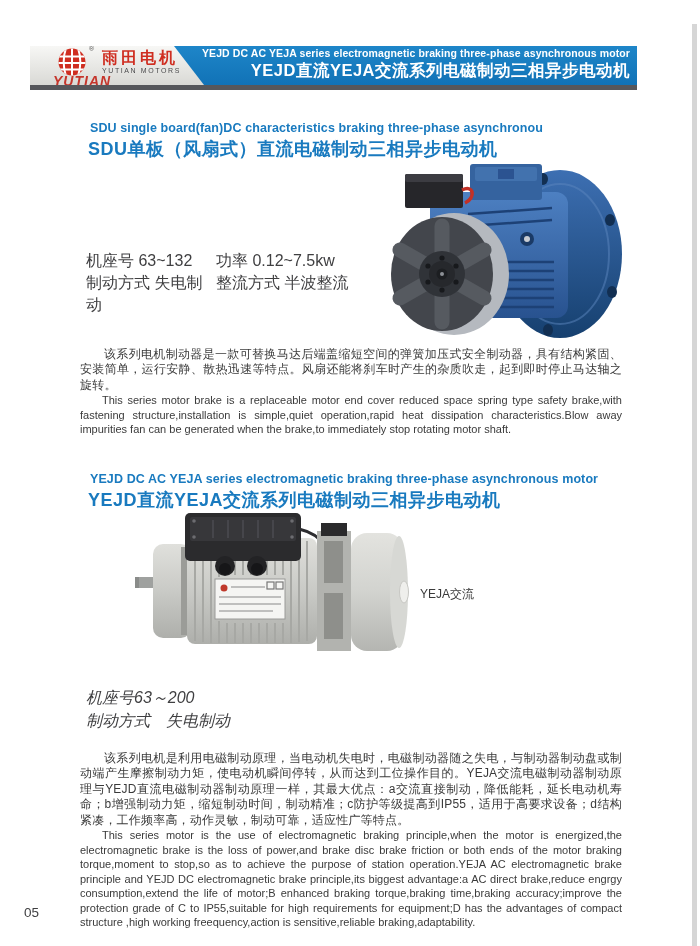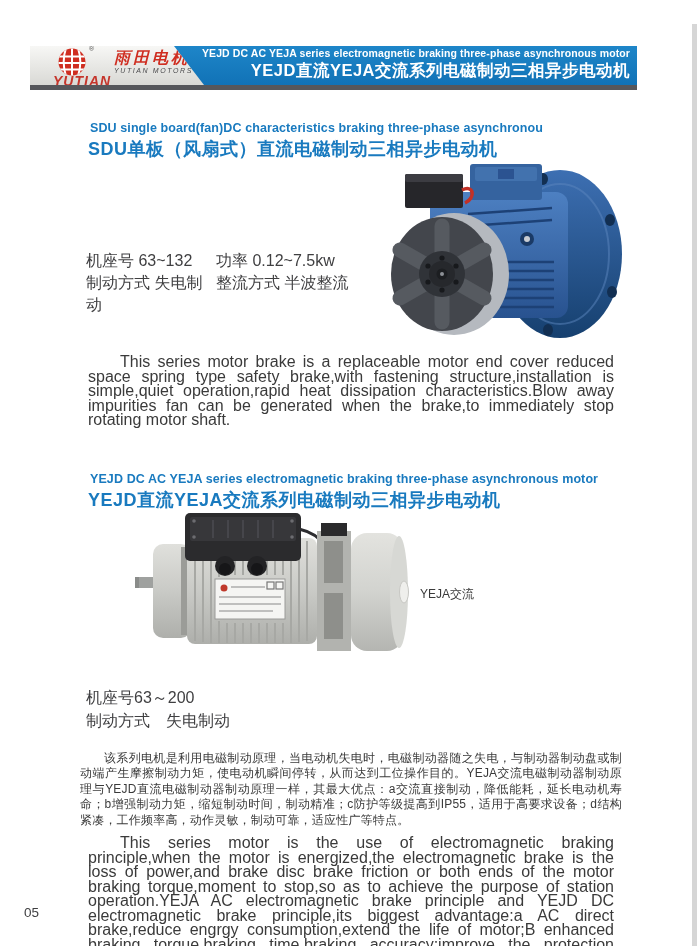--- a/index.html
+++ b/index.html
@@ -13,43 +13,43 @@
                 background:linear-gradient(180deg,#1e86c9 0%,#1172b6 100%);}
   .header .bar{position:absolute;left:0;bottom:0;width:100%;height:5px;background:#56575b;}
   .band-text{position:absolute;right:7px;top:1px;text-align:right;color:#ffffff;}
   .band-text .en{font-size:10.5px;font-weight:700;line-height:13px;letter-spacing:.1px;}
   .band-text .cn{font-size:16.5px;font-weight:700;line-height:21px;letter-spacing:.5px;}
   .logo-panel{position:absolute;left:0;top:0;width:176px;height:39px;
               background:linear-gradient(180deg,#f7f7f5 0%,#d9d9d5 100%);
               clip-path:polygon(0 0,144px 0,174px 100%,0 100%);}
   .globe{position:absolute;left:26px;top:1px;}
   .reg-mark{position:absolute;left:59px;top:-1px;font-size:7px;color:#555;}
-  .brand-col{position:absolute;left:84px;top:3px;font-style:italic;}
+  .brand-col{position:absolute;left:72px;top:3px;}
   .brand-cn{font-size:16px;font-weight:700;color:#cf2e21;letter-spacing:3px;line-height:18px;}
   .brand-sub{font-size:7px;color:#4b4b4d;letter-spacing:1.6px;line-height:8px;}
   .brand-script{position:absolute;left:23px;top:27px;font-size:14px;font-weight:700;
                 font-style:italic;color:#c5352b;letter-spacing:1px;}
 
   
   .title-en{position:absolute;font-size:12.5px;font-weight:700;color:#197abf;letter-spacing:.1px;}
   .title-cn{position:absolute;font-size:18px;font-weight:700;color:#197abf;letter-spacing:.5px;}
   .t1en{left:90px;top:121px;} .t1cn{left:88px;top:137px;}
   .t2en{left:90px;top:472px;} .t2cn{left:88px;top:488px;}
 
   
   .specs1{position:absolute;left:86px;top:250px;display:grid;
           grid-template-columns:130px auto;font-size:16px;line-height:22px;color:#3f3f41;}
   .specs2{position:absolute;left:86px;top:686px;display:flex;font-size:16px;line-height:23px;color:#3f3f41;}
-  .specs2 .col1{width:167px;}
+  .specs2 .col1{width:167px;font-style:italic;}
 
   
   .paras{position:absolute;left:80px;width:542px;text-align:justify;color:#3a3a3a;}
   .paras1{top:347px;} .paras2{top:751px;}
   .para-cn{margin:0;font-size:12px;line-height:15.4px;text-indent:2em;letter-spacing:.2px;}
-  .para-en{margin:8px;font-size:16px;line-height:14.5px;text-indent:2em;}
+  .para-en{margin:0;font-size:11px;line-height:14.5px;text-indent:2em;}
 
   
   .motor1{position:absolute;left:372px;top:162px;}
   .motor2{position:absolute;left:133px;top:511px;}
   .img-label{position:absolute;left:420px;top:586px;font-size:12px;color:#3a3a3a;text-align:center;}
 
   .page-num{position:absolute;left:24px;top:905px;font-size:13.5px;color:#3f3f41;}
 </style>
 </head>
 <body>
@@ -166,20 +166,21 @@
   </svg>
 
   <div class="specs1">
     <div>机座号 63~132</div>
     <div>功率 0.12~7.5kw</div>
     <div>制动方式 失电制动</div>
     <div>整流方式 半波整流</div>
   </div>
 
   <div class="paras paras1">
+    <p class="para-cn">该系列电机制动器是一款可替换马达后端盖缩短空间的弹簧加压式安全制动器，具有结构紧固、安装简单，运行安静、散热迅速等特点。风扇还能将刹车时产生的杂质吹走，起到即时停止马达轴之旋转。</p>
     <p class="para-en">This series motor brake is a replaceable motor end cover reduced space spring type safety brake,with fastening structure,installation is simple,quiet operation,rapid heat dissipation characteristics.Blow away impurities fan can be generated when the brake,to immediately stop rotating motor shaft.</p>
   </div>
 
   <div class="title-en t2en">YEJD DC AC YEJA series electromagnetic braking three-phase asynchronous motor</div>
   <div class="title-cn t2cn">YEJD直流YEJA交流系列电磁制动三相异步电动机</div>
 
   <svg class="motor2" width="278" height="152" viewBox="0 0 278 152">
     <defs>
       <linearGradient id="grayG" x1="0" y1="0" x2="0" y2="1">
         <stop offset="0" stop-color="#e0e0dc"></stop>

